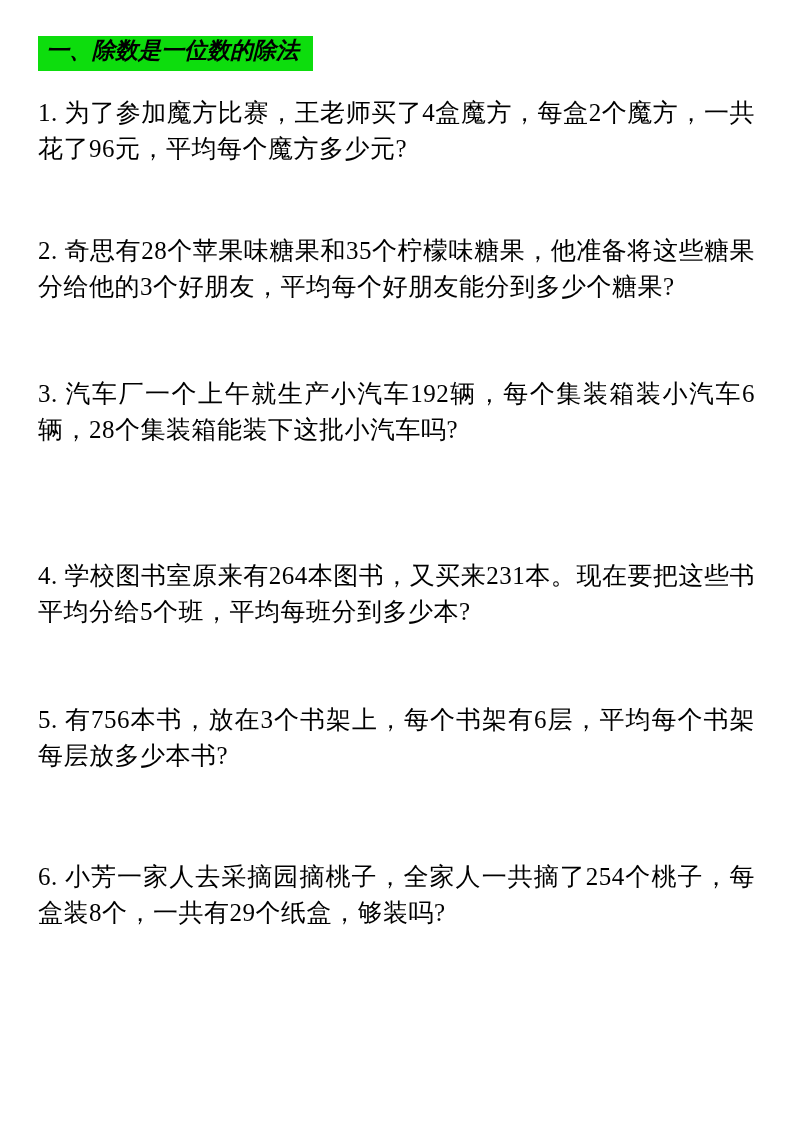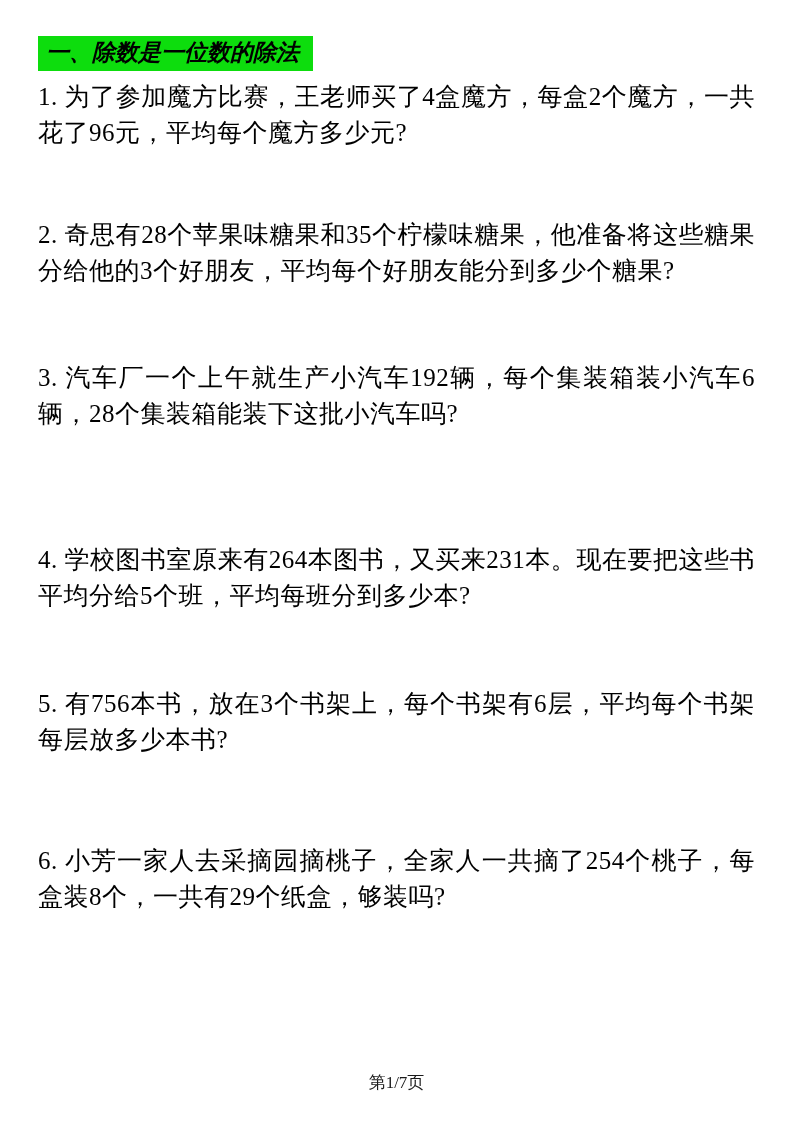--- a/index.html
+++ b/index.html
@@ -29,27 +29,27 @@
     line-height: 1.2;
     letter-spacing: 1px;
     white-space: nowrap;
   }
   .title .underlined {
     border-bottom: 5px solid #000000;
     padding-bottom: 2px;
   }
   .section-header {
     display: inline-block;
-    font-family: Liberation Serif, serif;
+    font-family: Liberation Mono, monospace;
     font-weight: bold;
     font-style: italic;
     font-size: 23px;
     line-height: 1.2;
     padding: 3px 14px 4px 8px;
-    margin: 0 0 8px 0;
+    margin: 0 0 24px 0;
   }
   .problem {
     font-size: 25px;
     line-height: 36px;
     letter-spacing: 0.5px;
     text-align: justify;
   }
   
   .problem.gap-1 { margin-bottom: 66px; }
   .problem.gap-2 { margin-bottom: 71px; }
@@ -83,14 +83,13 @@
     <div class="problem gap-3">3. 汽车厂一个上午就生产小汽车192辆，每个集装箱装小汽车6辆，28个集装箱能装下这批小汽车吗?</div>
 
     <div class="problem gap-4">4. 学校图书室原来有264本图书，又买来231本。现在要把这些书平均分给5个班，平均每班分到多少本?</div>
 
     <div class="problem gap-5">5. 有756本书，放在3个书架上，每个书架有6层，平均每个书架每层放多少本书?</div>
 
     <div class="problem">6. 小芳一家人去采摘园摘桃子，全家人一共摘了254个桃子，每盒装8个，一共有29个纸盒，够装吗?</div>
 
   </div>
 
-  <div class="footer">第1/7页</div>
 </div>
 
 </body></html>

